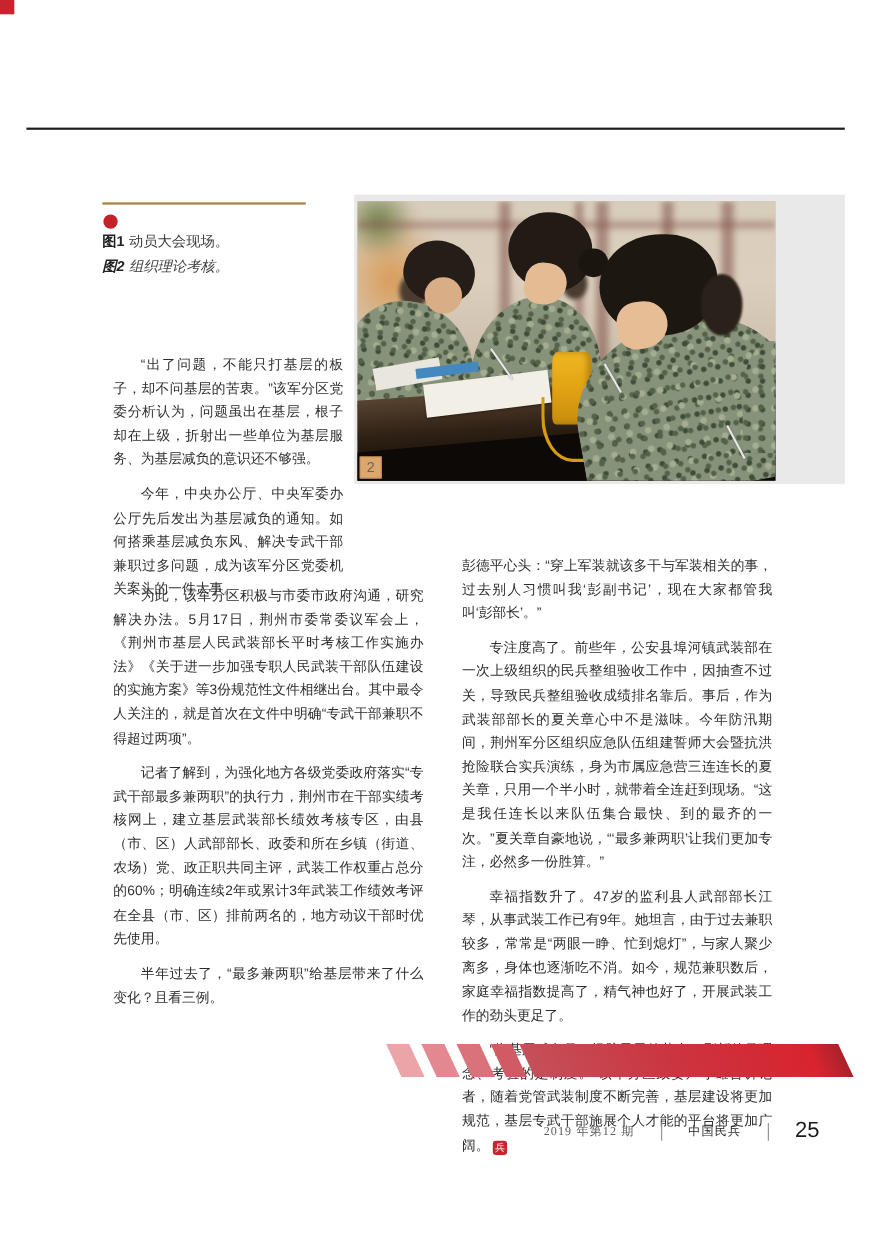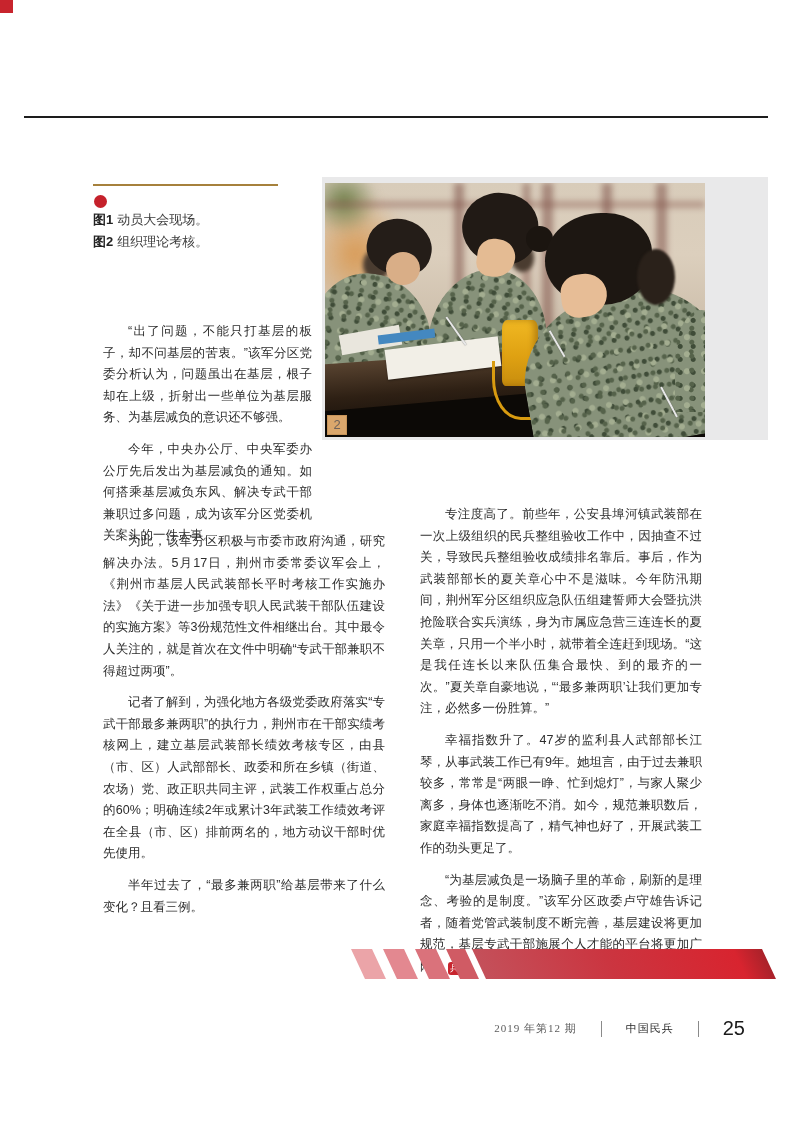--- a/index.html
+++ b/index.html
@@ -9,21 +9,21 @@
 
   
   .corner-mark{left:0;top:0;width:13px;height:13px;background:#c8242d;}
   .top-rule{left:24px;top:116px;width:744px;height:2px;background:#1d1d1d;}
 
   
   .caption-block{left:93px;top:184px;width:200px;}
   .gold-line{position:absolute;left:0;top:0;width:185px;height:2px;background:#a6813c;}
   .red-dot{position:absolute;left:1px;top:11px;width:13px;height:13px;border-radius:50%;background:#c5212b;}
   .cap-line{position:absolute;left:0;width:200px;font-size:13px;color:#3c3c3c;white-space:nowrap;}
-  .cap-1{top:27px;} .cap-2{top:49px;}
+  .cap-1{top:27px;} .cap-2{top:49px;font-style:italic;}
   .cap-line b{color:#222;font-weight:700;margin-right:4px;}
 
   
   .photo-backdrop{left:322px;top:177px;width:446px;height:263px;background:#e9e9ea;}
   .photo{position:absolute;left:3px;top:6px;width:380px;height:254px;overflow:hidden;background:#c9bcab;}
   .photo div{position:absolute;}
   .ph-wall{inset:0;background:linear-gradient(180deg,#d8ccba 0%,#dccfbd 28%,#cfc1ae 52%,#b7a892 66%,#8d7c68 76%,#6b5a48 84%);}
   .ph-glow{left:-6%;top:4%;width:28%;height:48%;border-radius:50%;background:radial-gradient(closest-side,#d89a55,rgba(216,154,85,0));filter:blur(6px);}
   .ph-plant{left:-4%;top:-6%;width:18%;height:26%;border-radius:50%;background:radial-gradient(closest-side,#6f7f49,rgba(111,127,73,0));filter:blur(5px);}
   .ph-frame{top:0;height:62%;background:#7e5148;opacity:.55;filter:blur(3px);}
@@ -149,20 +149,21 @@
 <div class="col col-narrow">
     <p class="para">“出了问题，不能只打基层的板子，却不问基层的苦衷。”该军分区党委分析认为，问题虽出在基层，根子却在上级，折射出一些单位为基层服务、为基层减负的意识还不够强。</p>
     <p class="para">今年，中央办公厅、中央军委办公厅先后发出为基层减负的通知。如何搭乘基层减负东风、解决专武干部兼职过多问题，成为该军分区党委机关案头的一件大事。</p>
   </div>
 <div class="col col-wide">
     <p class="para">为此，该军分区积极与市委市政府沟通，研究解决办法。5月17日，荆州市委常委议军会上，《荆州市基层人民武装部长平时考核工作实施办法》《关于进一步加强专职人民武装干部队伍建设的实施方案》等3份规范性文件相继出台。其中最令人关注的，就是首次在文件中明确“专武干部兼职不得超过两项”。</p>
     <p class="para">记者了解到，为强化地方各级党委政府落实“专武干部最多兼两职”的执行力，荆州市在干部实绩考核网上，建立基层武装部长绩效考核专区，由县（市、区）人武部部长、政委和所在乡镇（街道、农场）党、政正职共同主评，武装工作权重占总分的60%；明确连续2年或累计3年武装工作绩效考评在全县（市、区）排前两名的，地方动议干部时优先使用。</p>
     <p class="para">半年过去了，“最多兼两职”给基层带来了什么变化？且看三例。</p>
   </div>
 <div class="col col-right">
+    <p class="para no-indent">彭德平心头：“穿上军装就该多干与军装相关的事，过去别人习惯叫我‘彭副书记’，现在大家都管我叫‘彭部长’。”</p>
     <p class="para">专注度高了。前些年，公安县埠河镇武装部在一次上级组织的民兵整组验收工作中，因抽查不过关，导致民兵整组验收成绩排名靠后。事后，作为武装部部长的夏关章心中不是滋味。今年防汛期间，荆州军分区组织应急队伍组建誓师大会暨抗洪抢险联合实兵演练，身为市属应急营三连连长的夏关章，只用一个半小时，就带着全连赶到现场。“这是我任连长以来队伍集合最快、到的最齐的一次。”夏关章自豪地说，“‘最多兼两职’让我们更加专注，必然多一份胜算。”</p>
     <p class="para">幸福指数升了。47岁的监利县人武部部长江琴，从事武装工作已有9年。她坦言，由于过去兼职较多，常常是“两眼一睁、忙到熄灯”，与家人聚少离多，身体也逐渐吃不消。如今，规范兼职数后，家庭幸福指数提高了，精气神也好了，开展武装工作的劲头更足了。</p>
     <p class="para">“为基层减负是一场脑子里的革命，刷新的是理念、考验的是制度。”该军分区政委卢守雄告诉记者，随着党管武装制度不断完善，基层建设将更加规范，基层专武干部施展个人才能的平台将更加广阔。<span class="end-mark">兵</span></p>
   </div>
 
 <div class="abs stripe-band">
   <div class="stripe s1"></div>
   <div class="stripe s2"></div>
   <div class="stripe s3"></div>
   <div class="stripe s4"></div>

